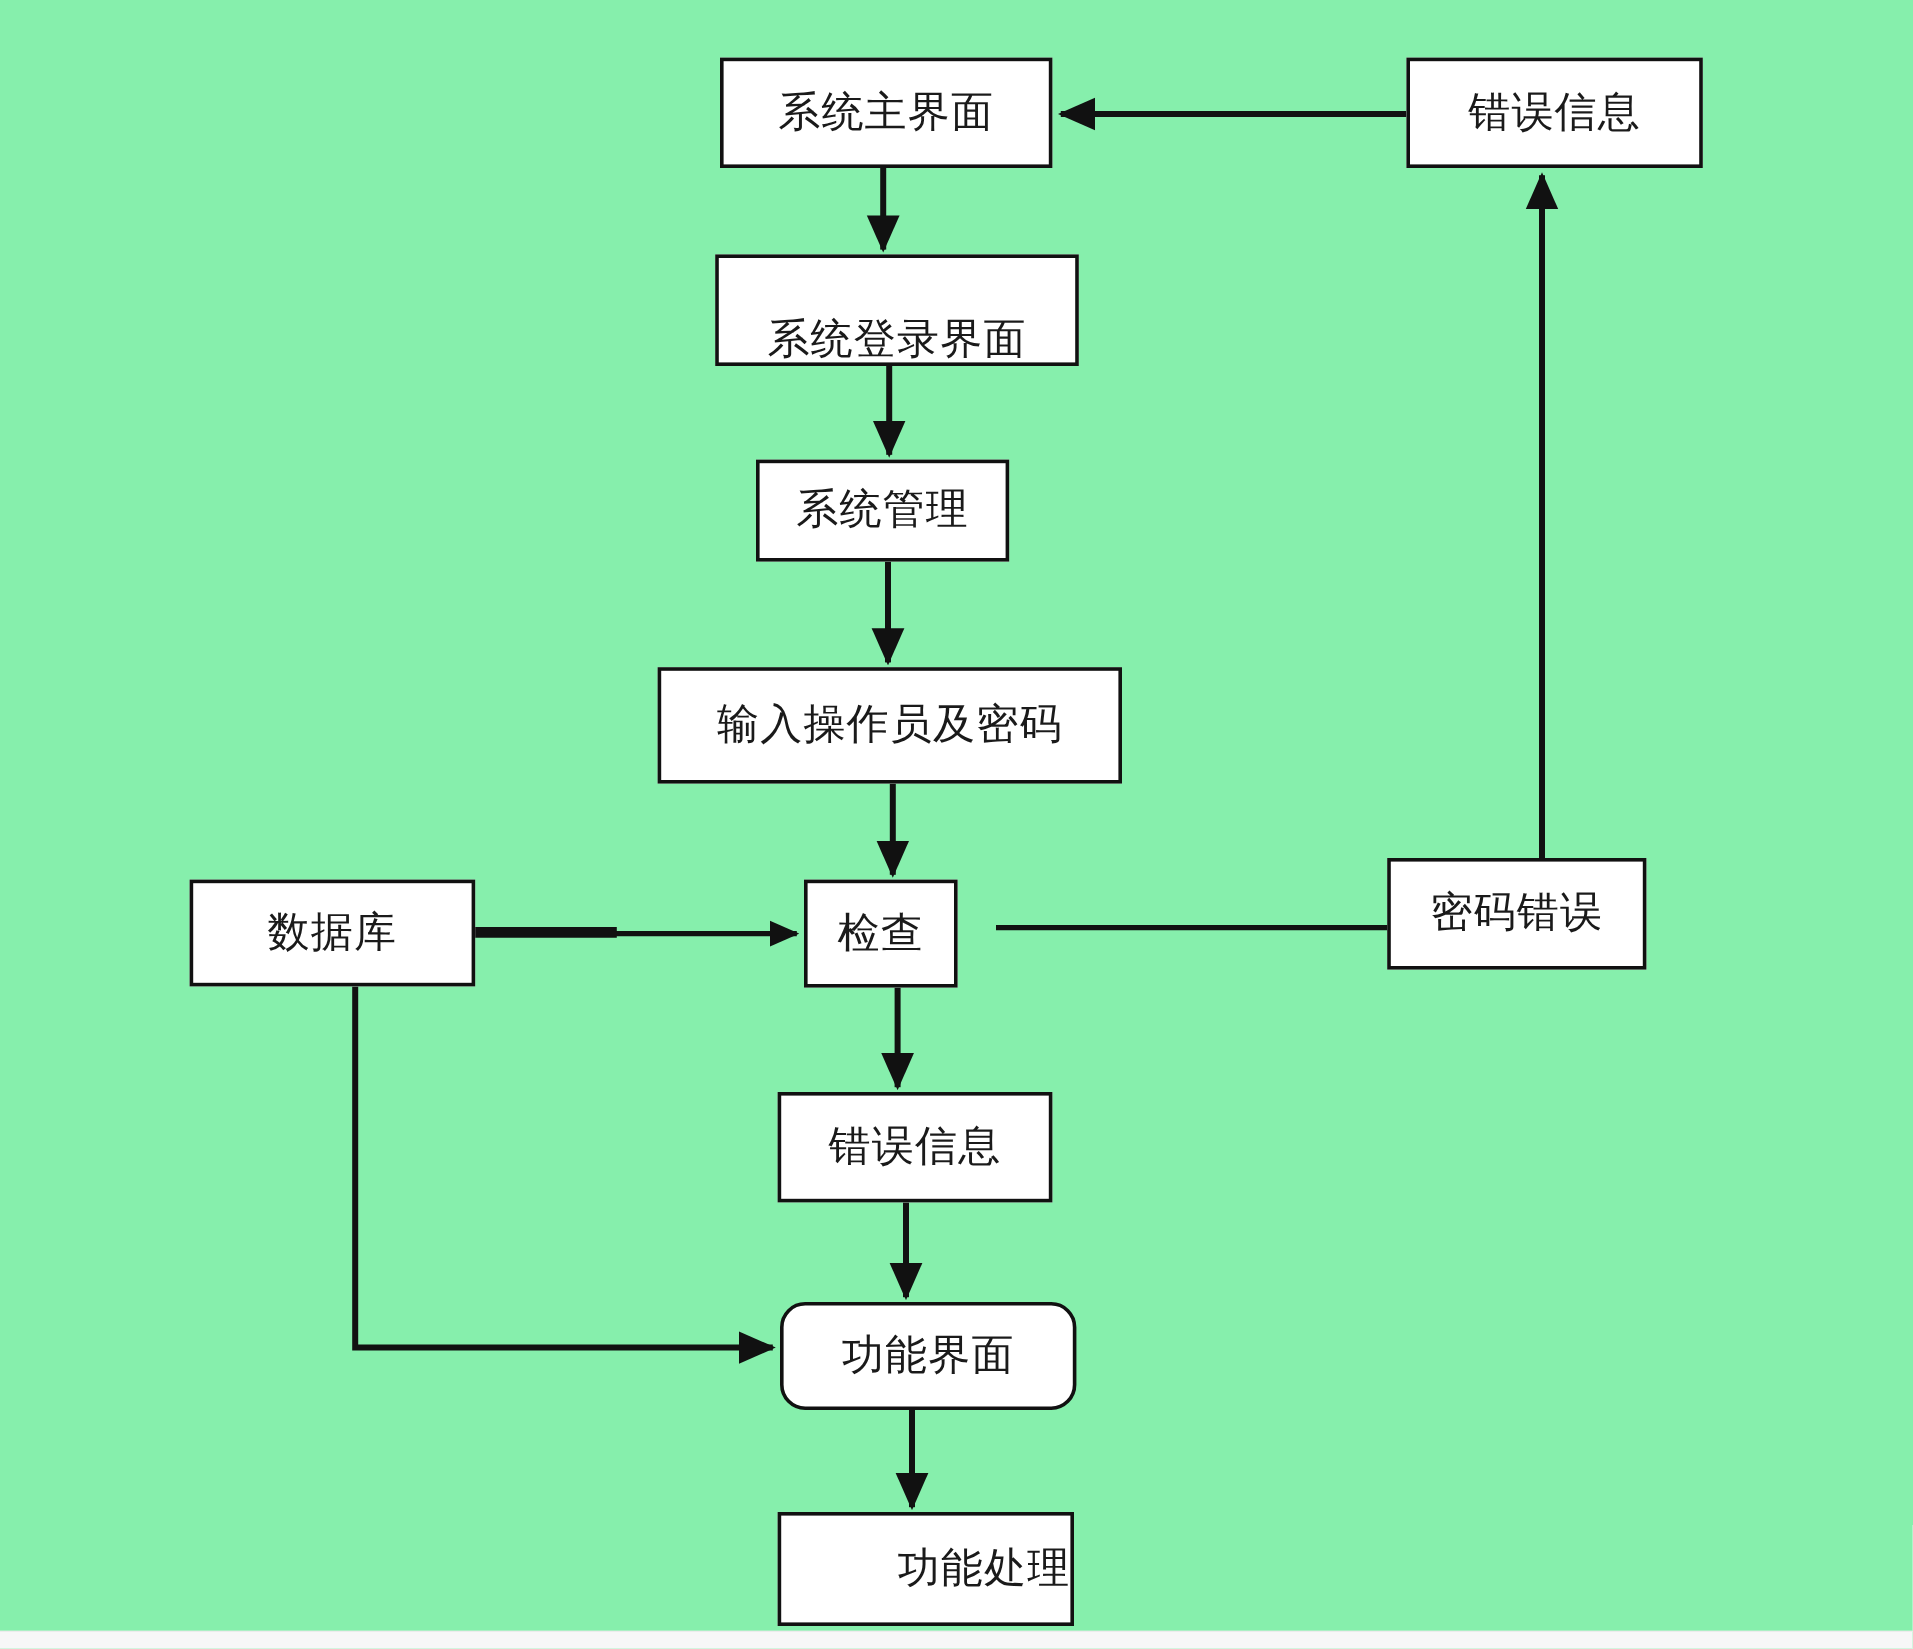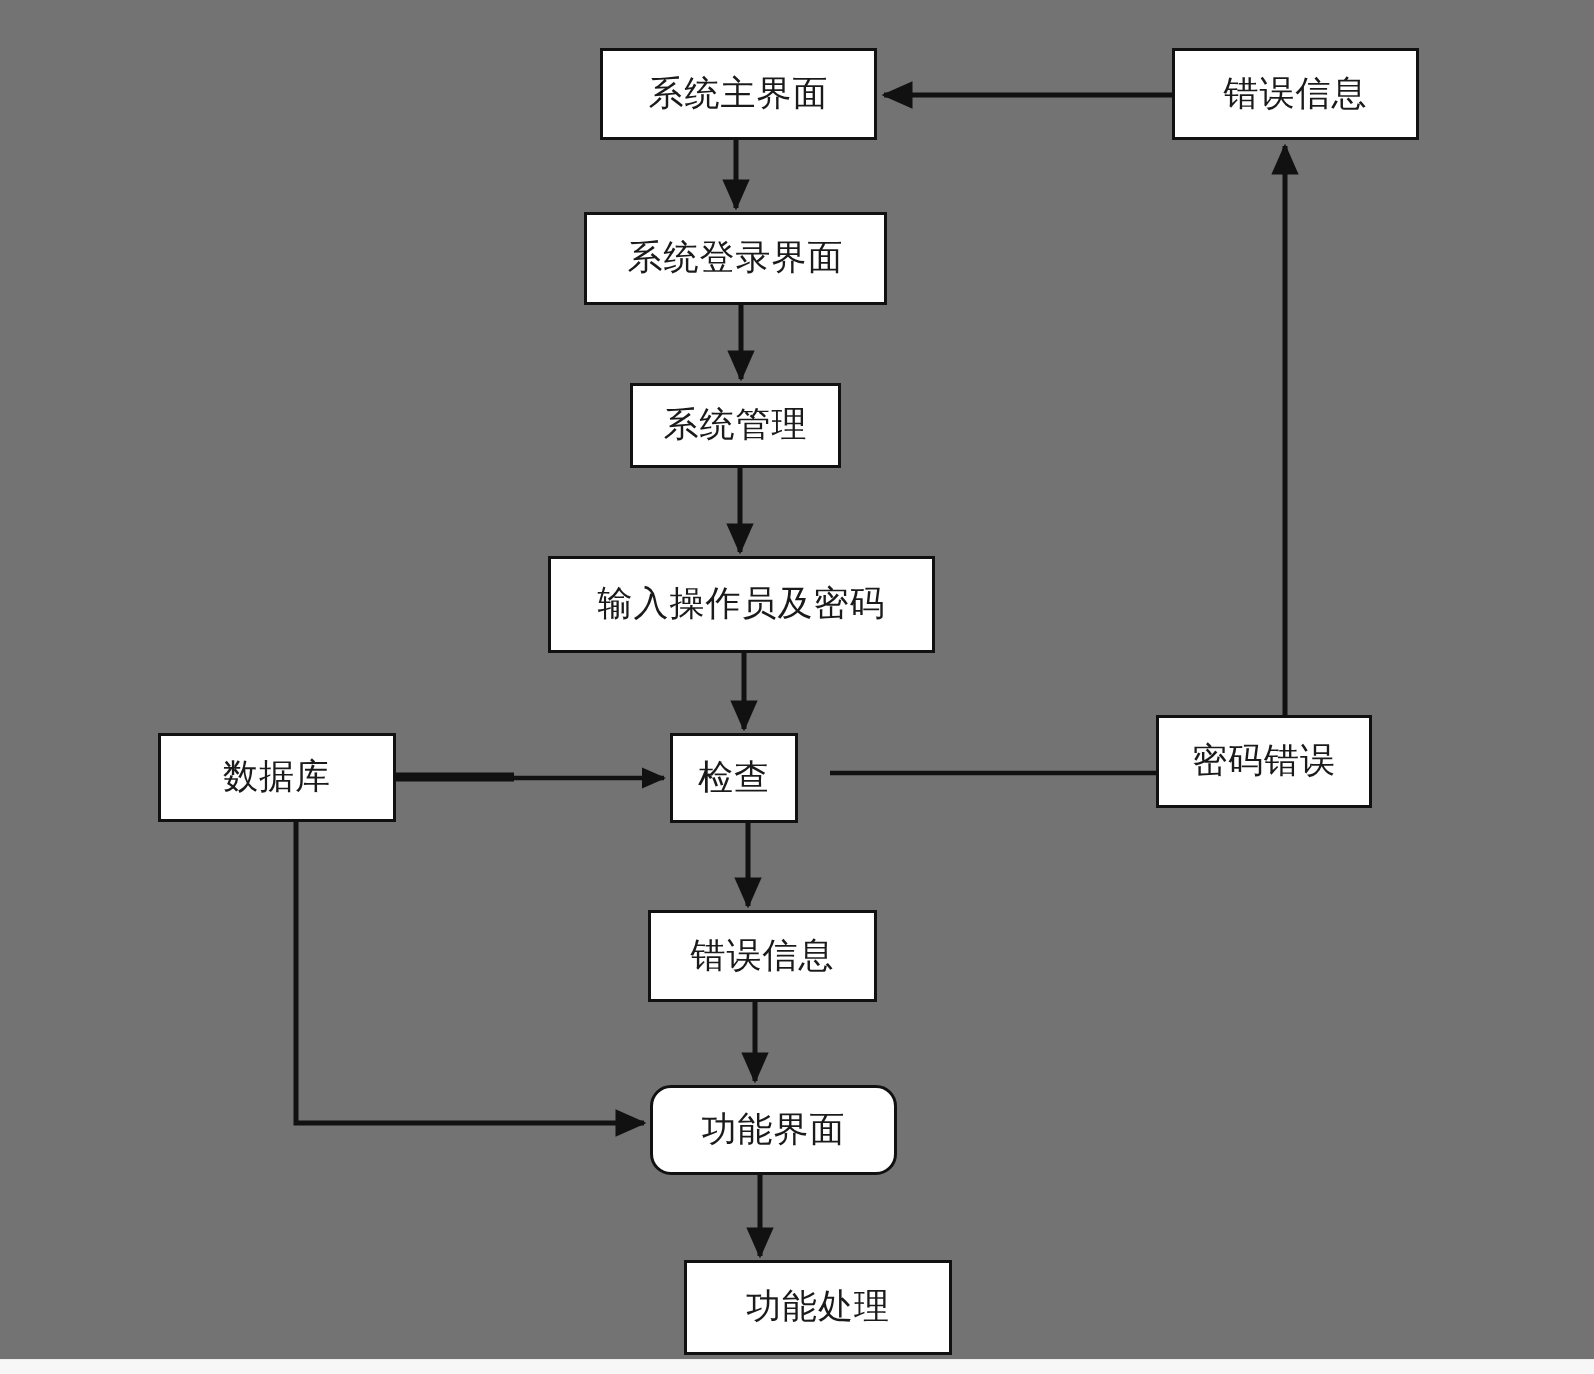--- a/index.html
+++ b/index.html
@@ -8,21 +8,21 @@
     padding: 0;
     background: #ffffff;
   }
   body {
     font-family: "Liberation Serif", "DejaVu Serif", serif;
   }
   #canvas {
     position: relative;
     width: 1594px;
     height: 1374px;
-    background: #737373;
+    background: #86efac;
     overflow: hidden;
   }
   #flow-svg {
     position: absolute;
     left: 0;
     top: 0;
     width: 1594px;
     height: 1374px;
   }
   .node {
@@ -98,21 +98,21 @@
   </svg>
 
   <div class="node" style="left:600px; top:48px; width:277px; height:92px;">
     <span class="node-label">系统主界面</span>
   </div>
 
   <div class="node" style="left:1172px; top:48px; width:247px; height:92px;">
     <span class="node-label">错误信息</span>
   </div>
 
-  <div class="node" style="left:584px; top:212px; width:303px; height:93px;">
+  <div class="node" style="left:596px; top:212px; width:303px; height:93px;align-items:flex-end;">
     <span class="node-label">系统登录界面</span>
   </div>
 
   <div class="node" style="left:630px; top:383px; width:211px; height:85px;">
     <span class="node-label">系统管理</span>
   </div>
 
   <div class="node" style="left:548px; top:556px; width:387px; height:97px;">
     <span class="node-label">输入操作员及密码</span>
   </div>
@@ -130,19 +130,19 @@
   </div>
 
   <div class="node" style="left:648px; top:910px; width:229px; height:92px;">
     <span class="node-label">错误信息</span>
   </div>
 
   <div class="node" style="left:650px; top:1085px; width:247px; height:90px;border-radius:21px;">
     <span class="node-label">功能界面</span>
   </div>
 
-  <div class="node" style="left:684px; top:1260px; width:268px; height:95px;">
+  <div class="node" style="left:648px; top:1260px; width:247px; height:95px;justify-content:flex-end;">
     <span class="node-label">功能处理</span>
   </div>
 
   <div class="bottom-strip"></div>
 
 </div>
 
 </body></html>

